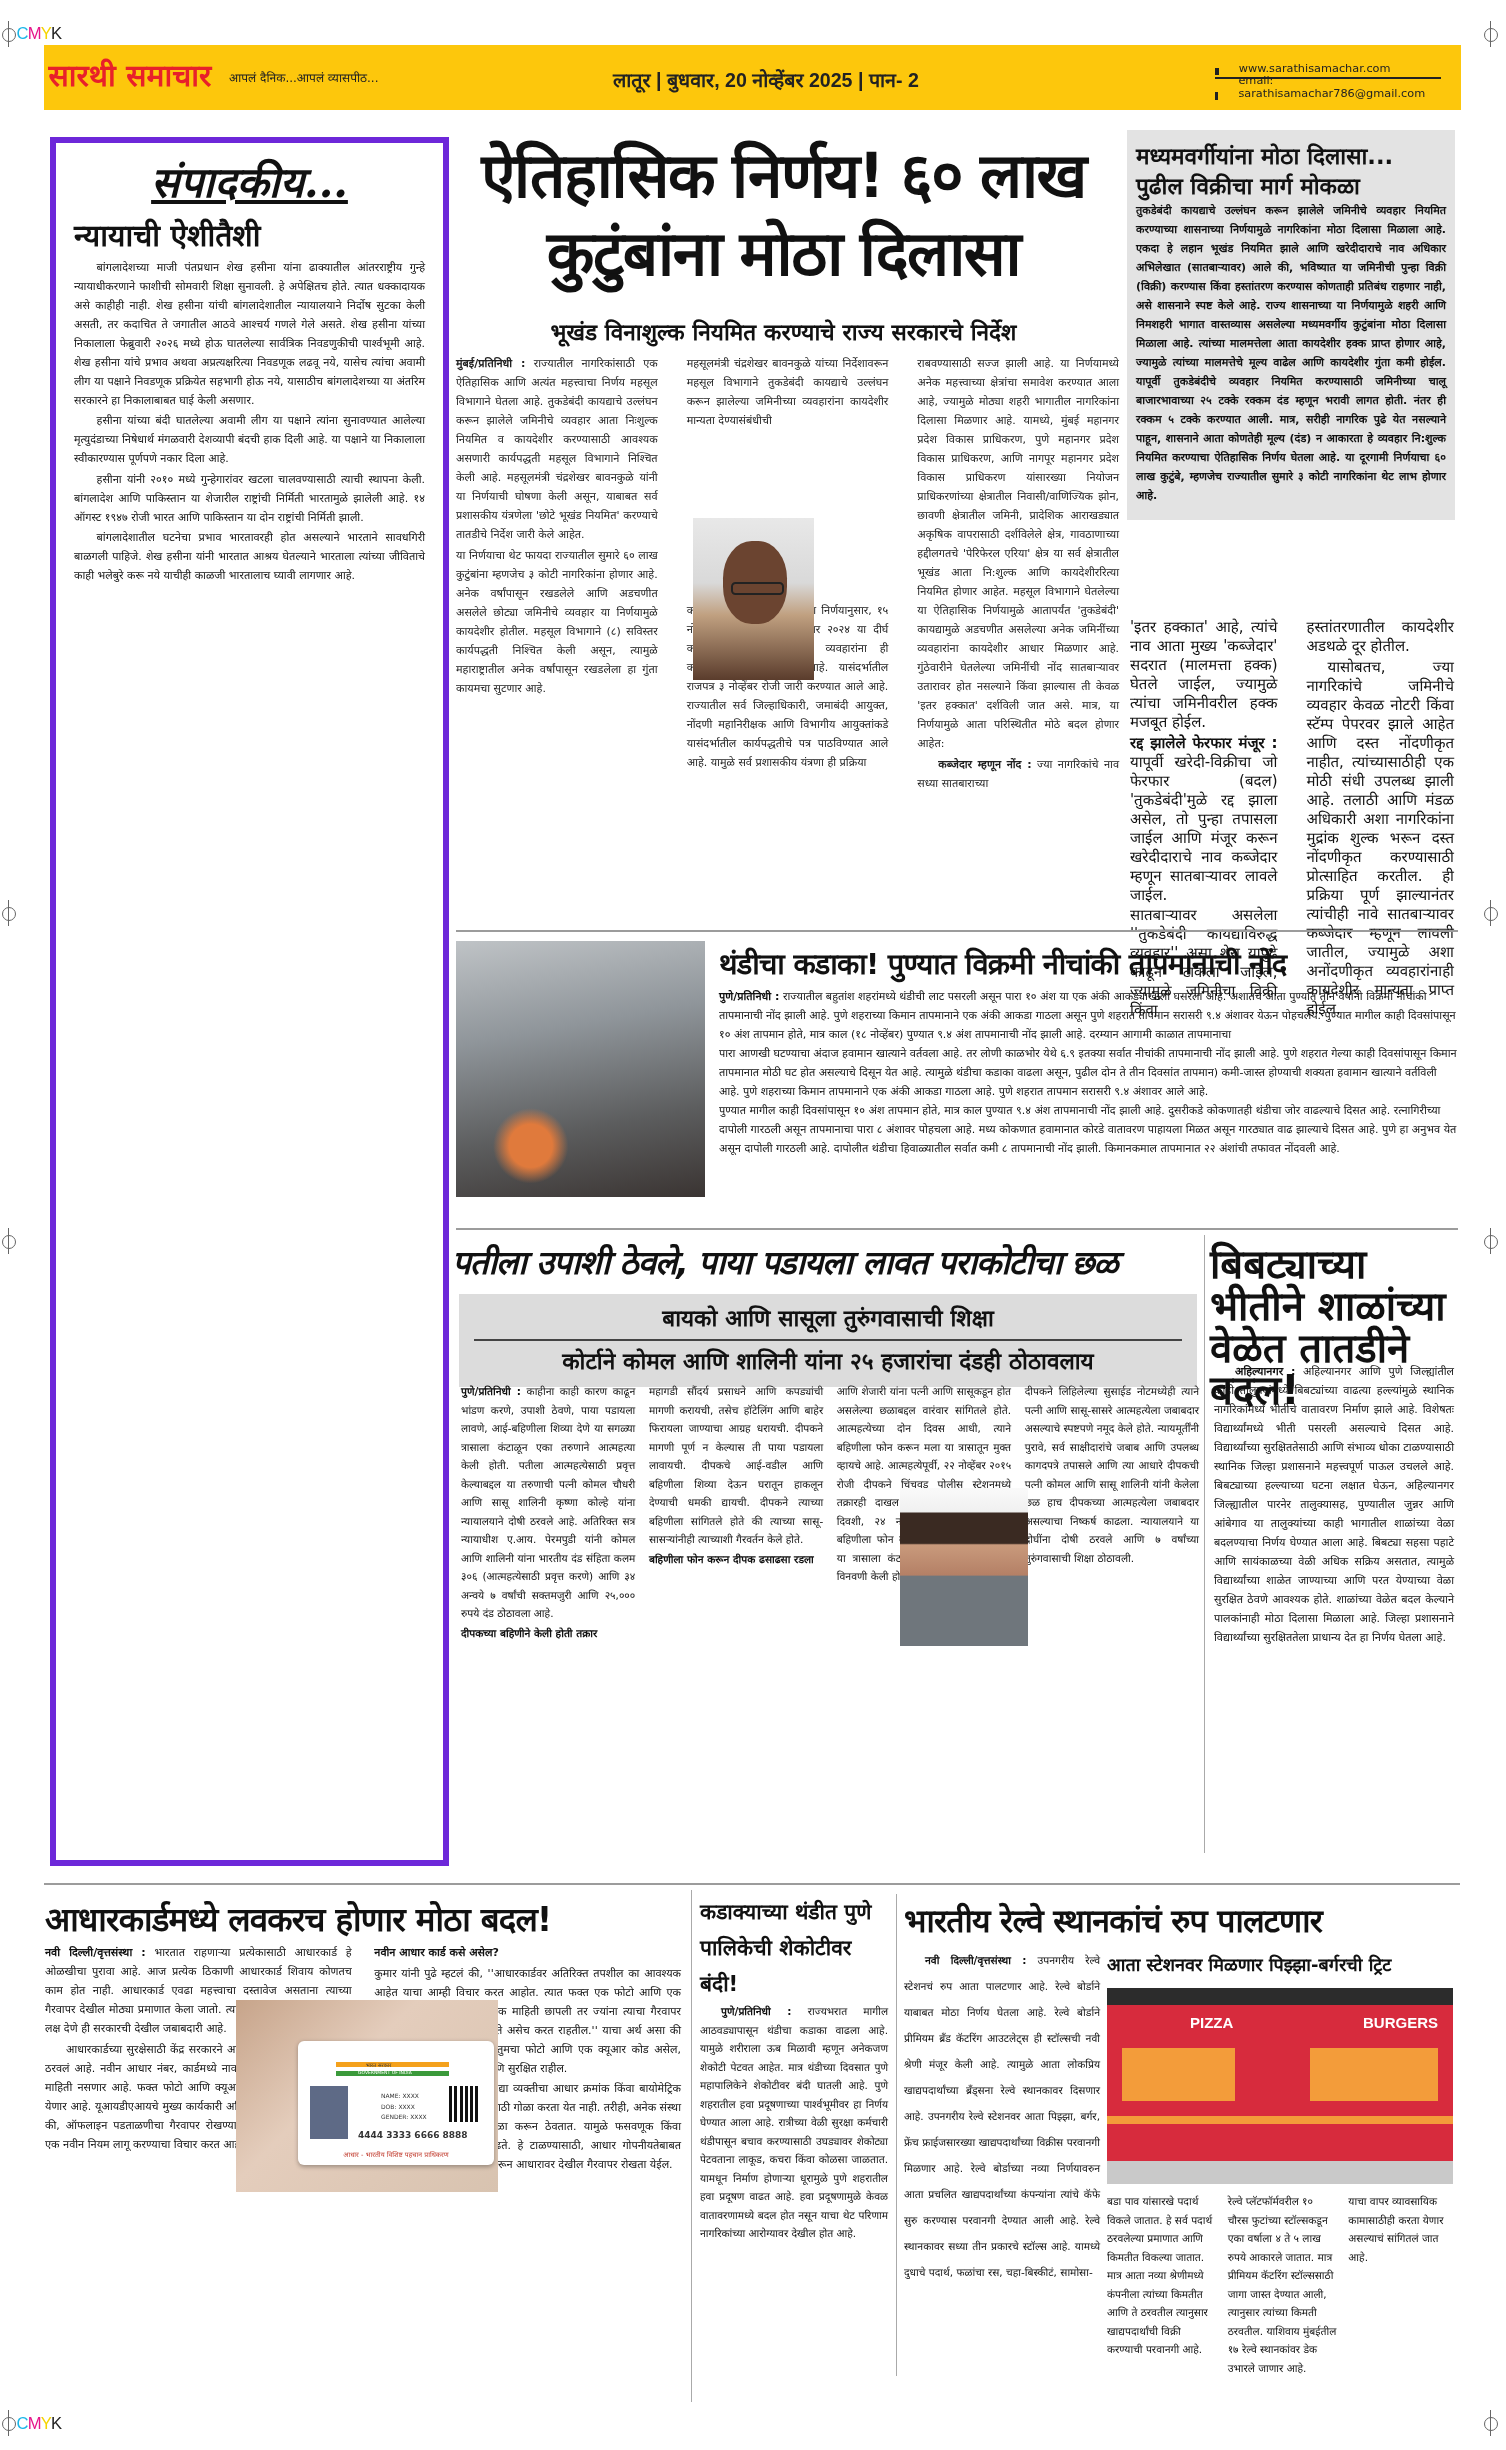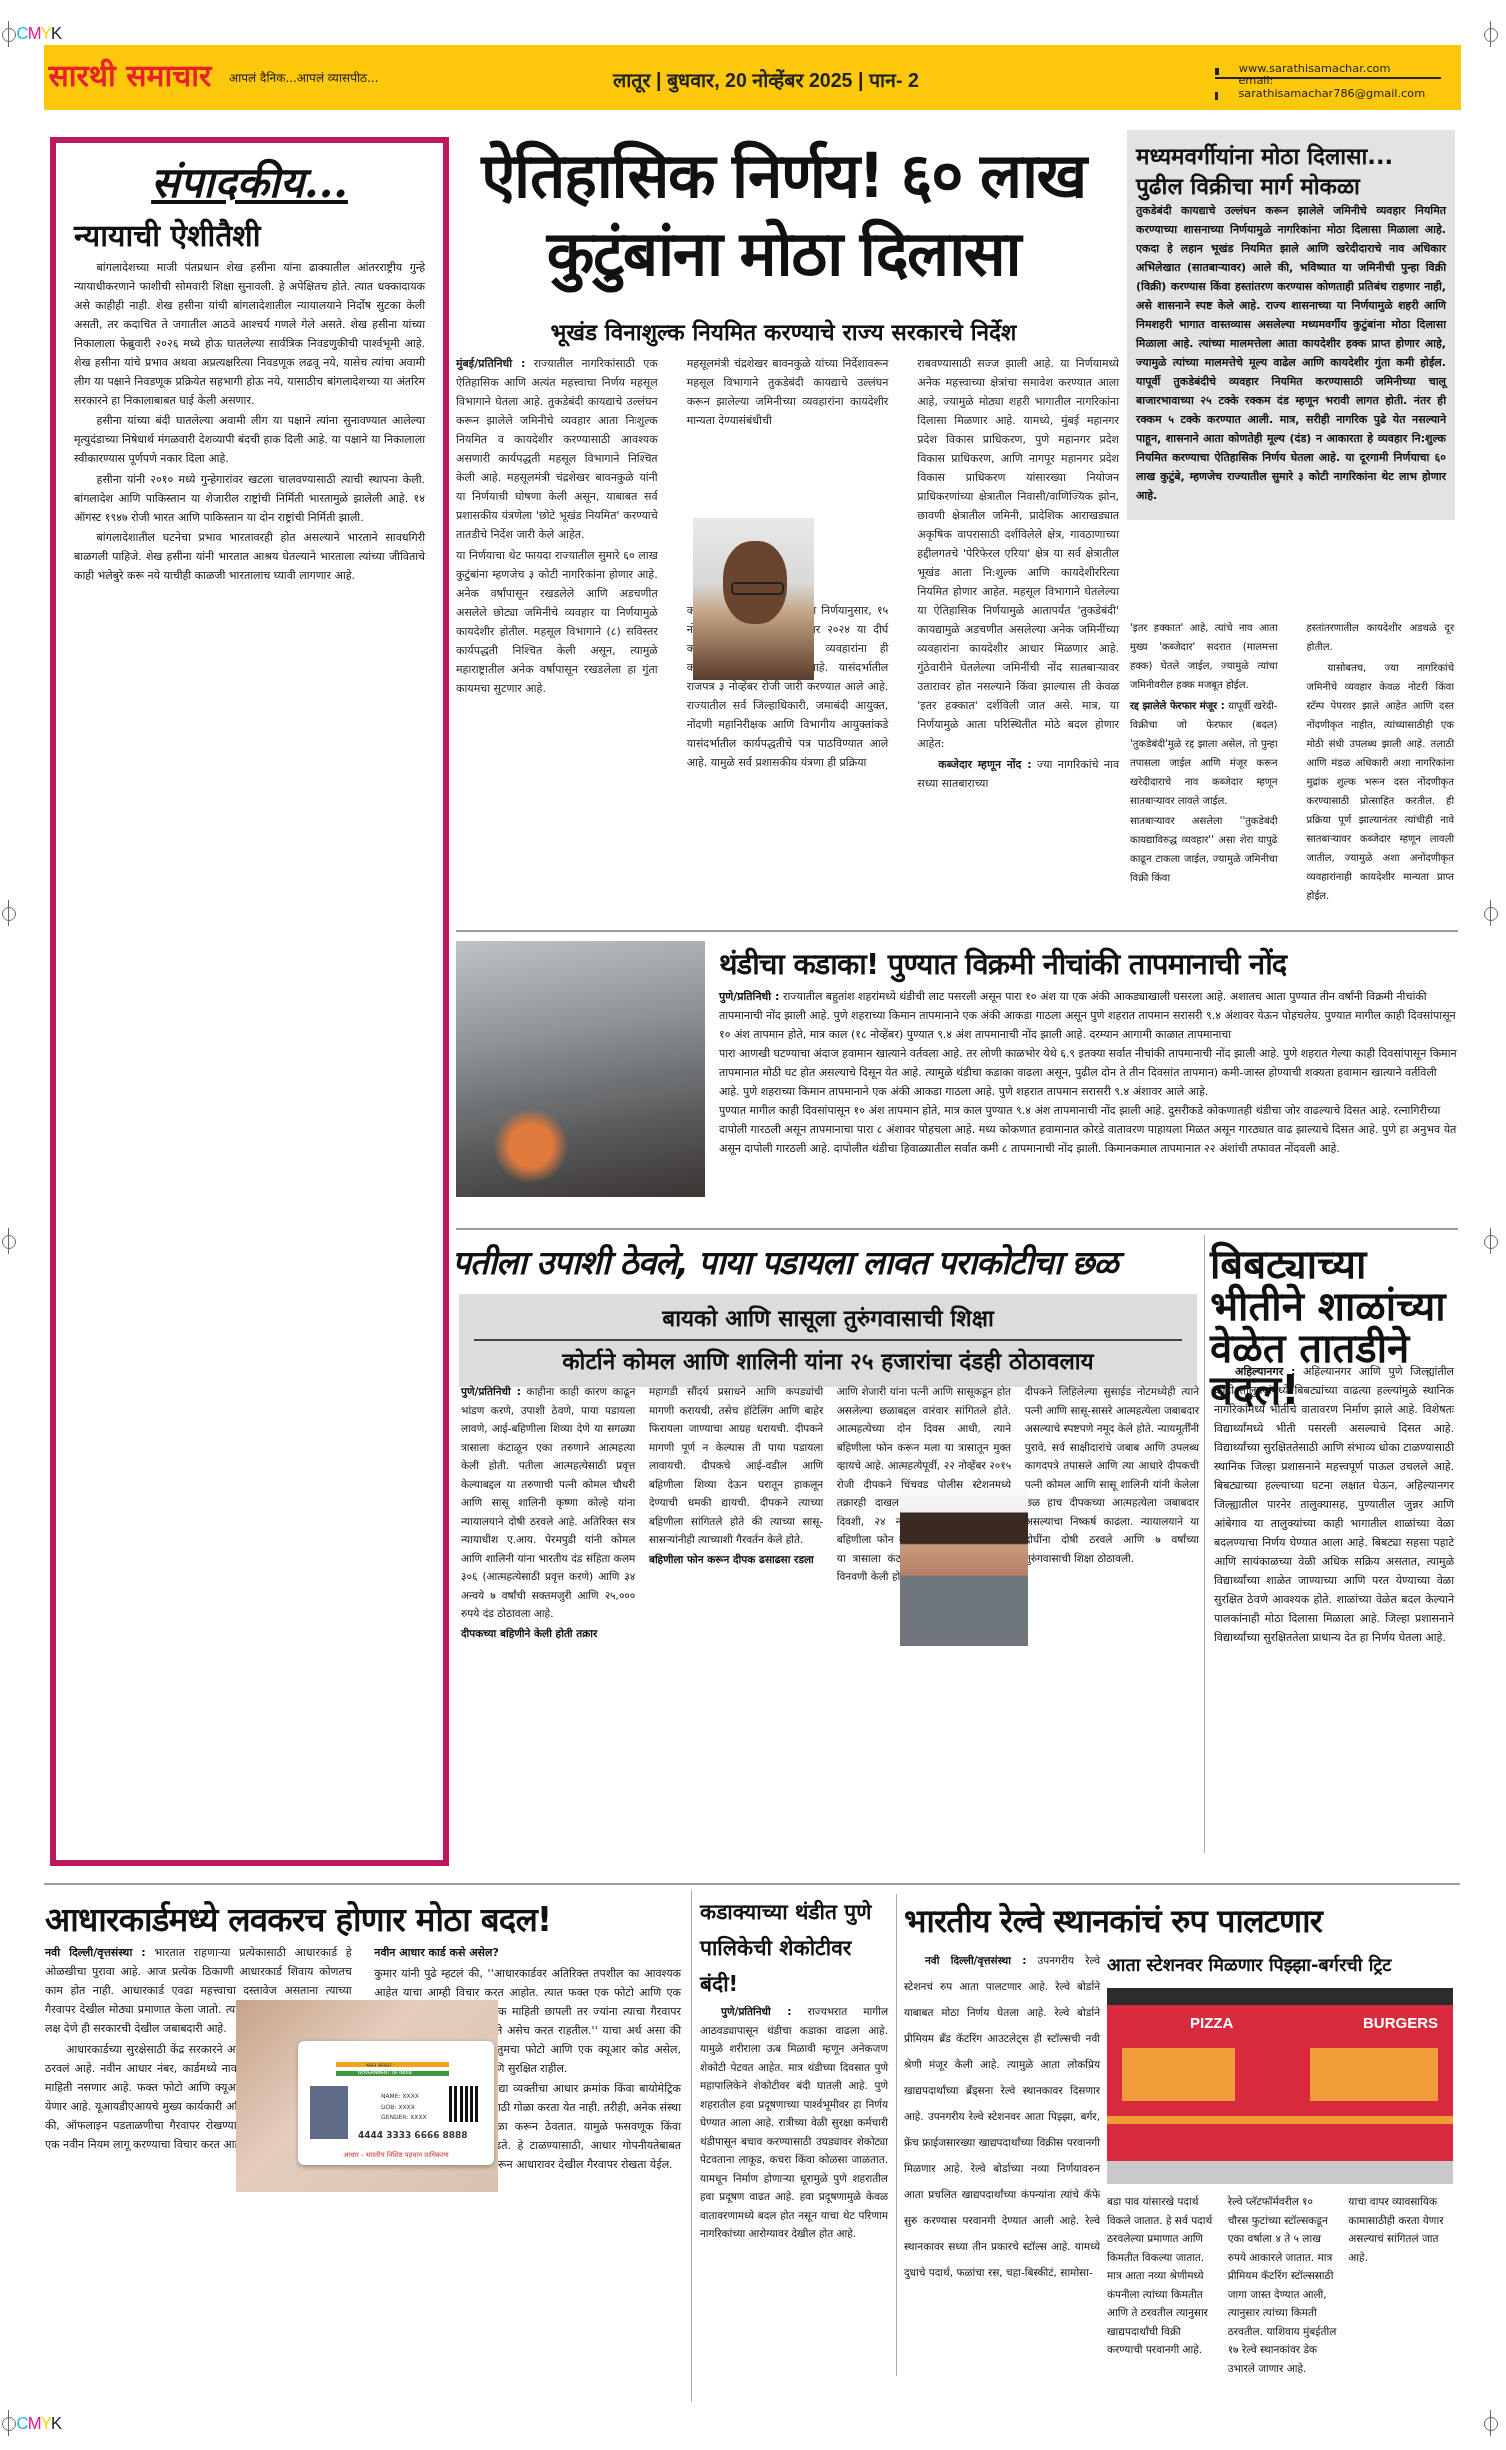--- a/index.html
+++ b/index.html
@@ -14,39 +14,39 @@
 
   .masthead { position: absolute; left: 44px; top: 45px; width: 1417px; height: 65px; background: #fdc70c; }
   .brand { position: absolute; left: 4.5px; top: 9px; font-family: "DejaVu Sans", sans-serif; font-weight: bold; font-size: 30px; color: #e8202a; }
   .tagline { position: absolute; left: 185px; top: 24px; font-size: 12px; color: #222; }
   .dateline { position: absolute; left: 569px; top: 21px; font-size: 19.6px; font-weight: bold; color: #222; font-family: "Liberation Sans Narrow", "Liberation Sans", sans-serif; }
   .contact { position: absolute; left: 1171px; top: 10.5px; width: 226px; font-size: 11.3px; color: #222; }
   .contact div { display: flex; align-items: flex-end; gap: 20px; height: 19.6px; }
   .contact .sq { width: 3.8px; height: 7.5px; background: #222; display: inline-block; }
   .contact .rule { height: 2.3px; background: #222; margin: 1.5px 0; }
 
-  .editorial { position: absolute; left: 50px; top: 137px; width: 399px; height: 1729px; border: 6px solid #be185d; border-top-width: 6px; padding: 6px 18px; background: #fff; }
+  .editorial { position: absolute; left: 50px; top: 137px; width: 399px; height: 1729px; border: 6px solid #6d28d9; border-top-width: 6px; padding: 6px 18px; background: #fff; }
   .ed-title { font-family: "DejaVu Serif", serif; font-style: italic; font-weight: bold; font-size: 42px; text-align: center; text-decoration: underline; margin-top: 3px; }
   .ed-sub { font-weight: bold; font-size: 30px; margin-top: 4.5px; }
   .ed-body { font-size: 11px; line-height: 19px; text-align: justify; margin-top: 3px; }
   .ed-body p { text-indent: 22.6px; margin-bottom: 1.5px; }
 
   .lead-head { position: absolute; left: 452px; top: 137px; width: 663px; text-align: center; font-weight: bold; font-size: 62px; line-height: 78px; letter-spacing: -1.5px; font-family: "DejaVu Sans Condensed", "DejaVu Sans", sans-serif; }
   .lead-deck { position: absolute; left: 452px; top: 316px; width: 663px; text-align: center; font-weight: bold; font-size: 22.6px; }
   .cols3 { position: absolute; display: grid; grid-template-columns: 1fr 1fr 1fr; column-gap: 29px; font-size: 11px; line-height: 19px; color: #222; }
   .cols3 p, .col p { text-align: justify; margin-bottom: 1.5px; }
   .lead-cols { left: 456px; top: 354px; width: 663px; }
   .portrait { position: absolute; left: 693px; top: 518px; width: 121px; height: 162px; background: linear-gradient(180deg,#e8e8e8 0%,#d9d9d9 40%,#c0a080 60%,#5a3c2c 100%); }
   .portrait::before { content:""; position:absolute; left:30px; top:22.6px; width:64px; height:83px; border-radius:45%; background:#6b4430; }
   .portrait::after { content:""; position:absolute; left:38px; top:64px; width:49px; height:9px; border:2.3px solid #222; border-radius:4.5px; }
 
   .sidebox { position: absolute; left: 1127px; top: 130px; width: 328px; background: #e3e3e3; padding: 10.5px 9px 15px 9px; }
   .sidebox h3 { font-size: 22.6px; font-weight: bold; line-height: 30px; }
   .sidebox .body { font-size: 11px; line-height: 19px; text-align: justify; font-weight: bold; }
-  .side-cols { position: absolute; left: 1130px; top: 618px; width: 324px; display: grid; grid-template-columns: 1fr 1fr; column-gap: 29px; font-size: 10px; line-height: 19px; }
+  .side-cols { position: absolute; left: 1130px; top: 618px; width: 324px; display: grid; grid-template-columns: 1fr 1fr; column-gap: 29px; font-size: 15px; line-height: 19px; }
 
   .hr { position: absolute; height: 2.3px; background: #9c9c9c; }
   .vr { position: absolute; width: 0.8px; background: #aaa; }
 
   .cold-photo { position: absolute; left: 456px; top: 941px; width: 249px; height: 256px; background:
     radial-gradient(circle at 30% 80%, #e07a3c 0 8%, transparent 14%),
     linear-gradient(170deg,#bfc3c6 0%,#8f959a 35%,#5c5d5e 70%,#3a3432 100%); }
   .cold-head { position: absolute; left: 719px; top: 943px; width: 738px; font-weight: bold; font-size: 29px; letter-spacing: -0.8px; }
   .cold-cols { position: absolute; left: 719px; top: 987px; width: 738px; display: grid; grid-template-columns: 1fr; column-gap: 15px; font-size: 11px; line-height: 19px; }
 

